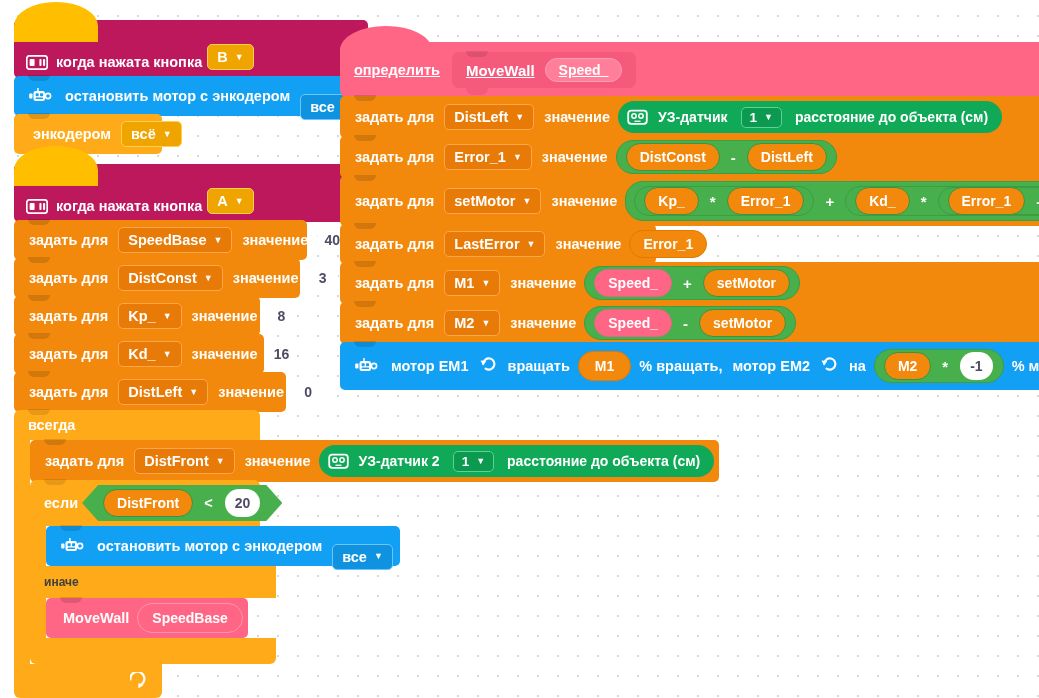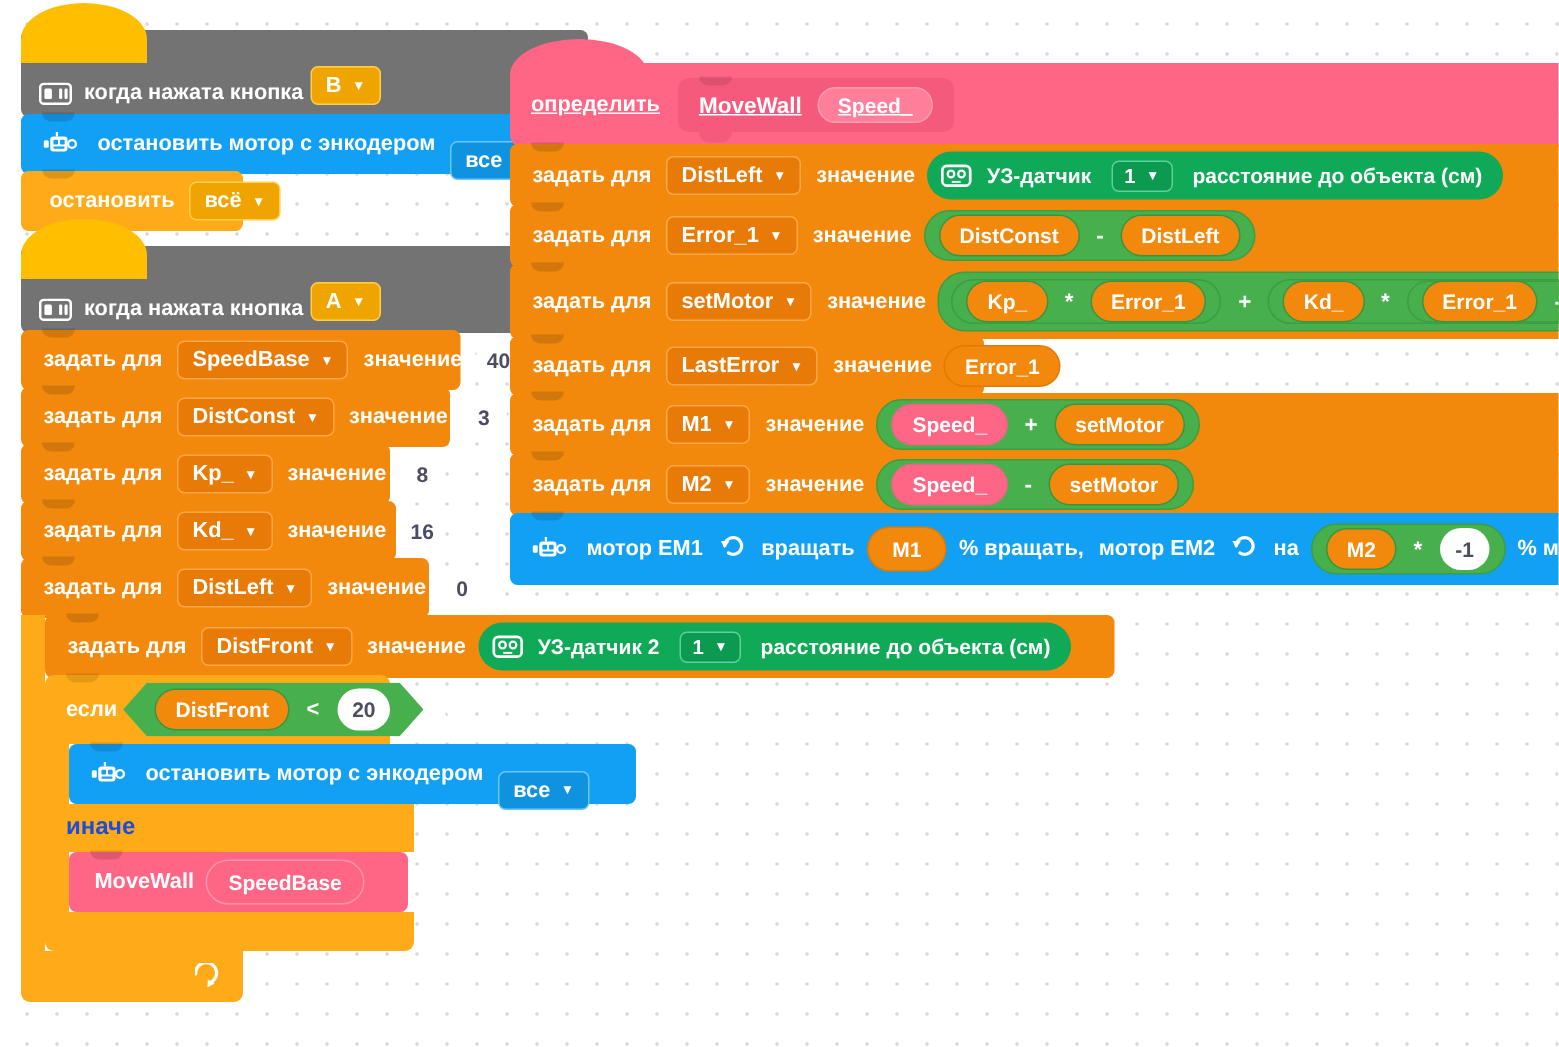--- a/index.html
+++ b/index.html
@@ -22,21 +22,21 @@
   
   .stack { position:absolute; }
 
   .blk {
     position:relative;
     display:flex; align-items:center;
     color:#ffffff;
     font-weight:bold;
     font-size:14.5px;
     white-space:nowrap;
-    padding:0 26px;
+    padding:0 2px;
     height:40px;
     border-radius:5px;
     margin-top:-2px;
   }
   .blk:first-child { margin-top:0; }
 
   
   .blk::before{
     content:"";
     position:absolute;
@@ -53,21 +53,21 @@
   .blue   { background:#12a0f5; }
   .pink   { background:#ff6685; }
 
   
   .hat {
     position:relative;
     display:flex; align-items:flex-end;
     height:58px;
     padding:0 12px 8px 12px;
     color:#fff; font-weight:bold; font-size:14.5px;
-    background:#737373;
+    background:#be185d;
     border-radius:5px;
     white-space:nowrap;
     text-align:right;
   }
   .hat::after{
     content:"";
     position:absolute;
     left:0; top:-18px;
     width:84px; height:40px;
     background:#ffbf00;
@@ -223,21 +223,21 @@
     content:"";
     position:absolute; left:14px; top:-1px;
     width:22px; height:6px;
     border-bottom-left-radius:6px; border-bottom-right-radius:6px;
     background:rgba(0,0,0,.10);
   }
   .c-mid{
     background:#ffab19;
     display:flex; align-items:center;
     padding:0 14px;
-    color:#1d4ed8; font-weight:bold; font-size:16px;
+    color:#404040; font-weight:bold; font-size:12px;
     height:30px;
   }
   .c-bottom{
     background:#ffab19;
     height:26px;
     border-bottom-left-radius:6px; border-bottom-right-radius:6px;
     position:relative;
     display:flex; align-items:center; justify-content:flex-end;
     padding-right:14px;
     color:#fff;
@@ -296,21 +296,21 @@
         </svg>
       </span>
       <span class="lbl">остановить мотор с энкодером</span>
       <span class="dd">
         <span>все</span>
         <span class="caret">▼</span>
       </span>
     </div>
 
     <div class="blk yellow" style="padding-left:14px; width:148px;">
-      <span class="lbl">остановить</span>
+      <span class="lbl">энкодером</span>
       <span class="dd">
         <span>всё</span>
         <span class="caret">▼</span>
       </span>
     </div>
   </div>
 
   <div class="stack" style="left:14px; top:164px;">
 
     <div class="hat">
@@ -373,20 +373,23 @@
       <span class="lbl">задать для</span>
       <span class="dd">
         <span>DistLeft</span>
         <span class="caret">▼</span>
       </span>
       <span class="lbl">значение</span>
       <span class="num">0</span>
     </div>
 
     <div class="cblock" style="margin-top:-2px;">
+      <div class="c-top" style="height:30px; width:246px;">
+        <span>всегда</span>
+      </div>
 
       <div class="c-body">
         <div class="c-left"></div>
         <div class="c-inner">
 
           <div class="blk orange" style="padding-left:10px; height:42px; margin-top:0; border-radius:5px;">
             <span class="lbl">задать для</span>
             <span class="dd">
               <span>DistFront</span>
               <span class="caret">▼</span>

